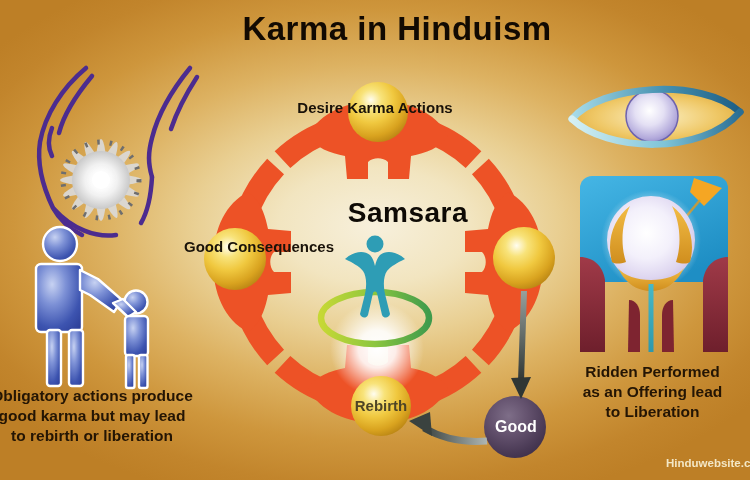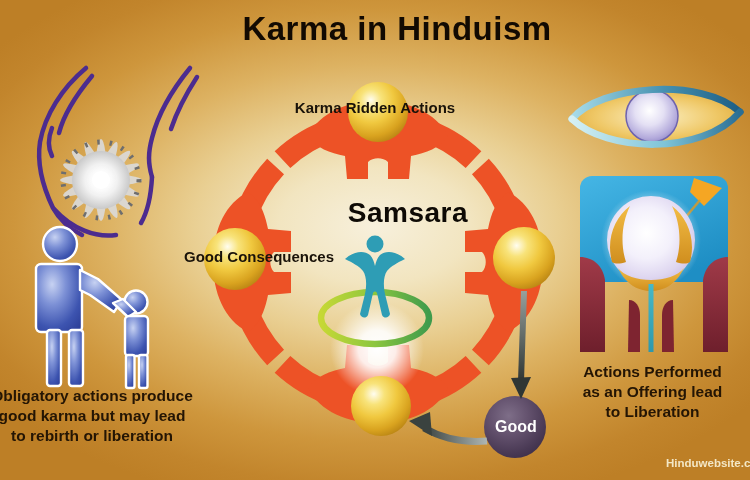--- a/index.html
+++ b/index.html
@@ -230,32 +230,33 @@
       <path d="M580,257 C593,257 603,266 605,280 L605,352 L580,352 Z" fill="url(#pillarG)"></path>
       <path d="M728,257 C715,257 705,266 703,280 L703,352 L728,352 Z" fill="url(#pillarG)"></path>
       <path d="M629,300 C636,300 640,307 640,315 L640,352 L628,352 Z" fill="#7E2430"></path>
       <path d="M673,300 C666,300 662,307 662,315 L662,352 L674,352 Z" fill="#7E2430"></path>
       <rect x="648.5" y="284" width="5" height="68" fill="url(#stemG)"></rect>
     </g>
   </svg>
 
   <div class="lbl title" style="left:0;right:0;top:12px;">Karma in Hinduism</div>
 
-  <div class="lbl node" style="left:270px;top:100px;width:210px;">Karma Ridden Actions</div>
+  <div class="lbl node" style="left:270px;top:100px;width:210px;">Desire Karma Actions</div>
 
   <div class="lbl samsara" style="left:288px;top:198px;width:180px;">Samsara</div>
 
-  <div class="lbl node" style="left:159px;top:249px;width:200px;text-align:center;">Good Consequences</div>
-
-
+  <div class="lbl node" style="left:159px;top:239px;width:200px;text-align:center;">Good Consequences</div>
+
+
+  <div class="lbl node" style="left:331px;top:398px;width:100px;color:#4F4526;">Rebirth</div>
 
   <div class="lbl node" style="left:486px;top:419px;width:60px;color:#FFFFFF;font-size:16px;">Good</div>
 
   <div class="caption" style="left:-14px;top:386px;width:212px;">Obligatory actions produce
 good karma but may lead
 to rebirth or liberation</div>
 
-  <div class="caption" style="left:560px;top:362px;width:185px;">Actions Performed
+  <div class="caption" style="left:560px;top:362px;width:185px;">Ridden Performed
 as an Offering lead
 to Liberation</div>
 
   <div class="watermark" style="left:666px;top:457px;">Hinduwebsite.com</div>
 </div>
 
 </body></html>

